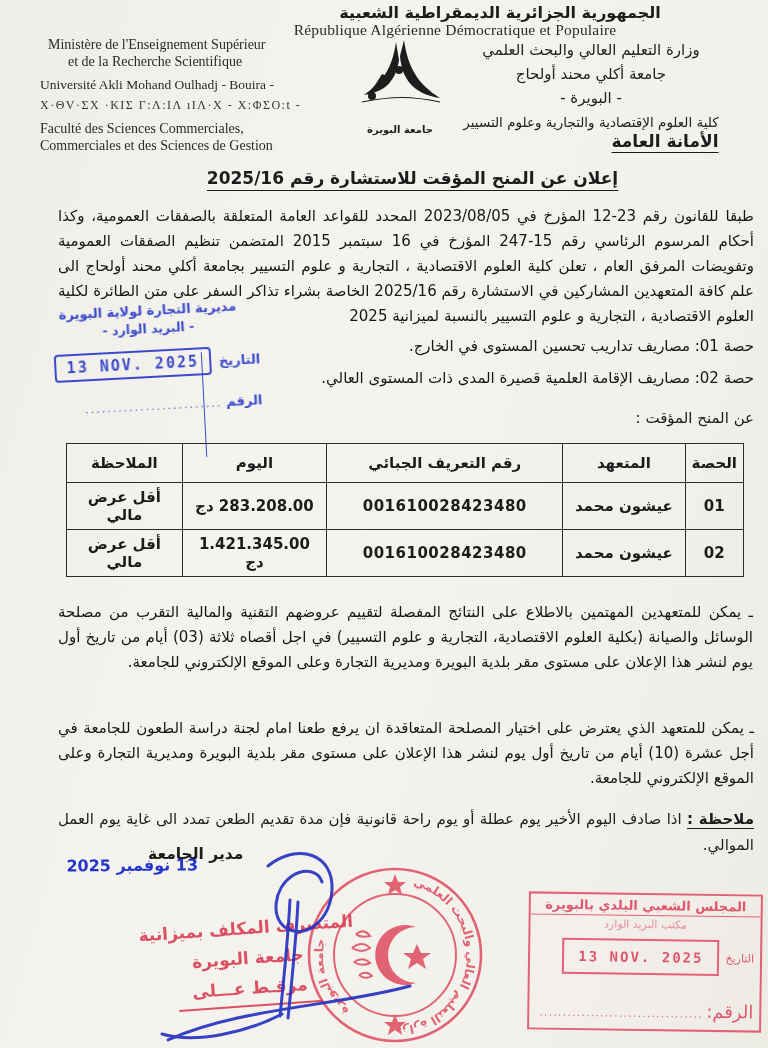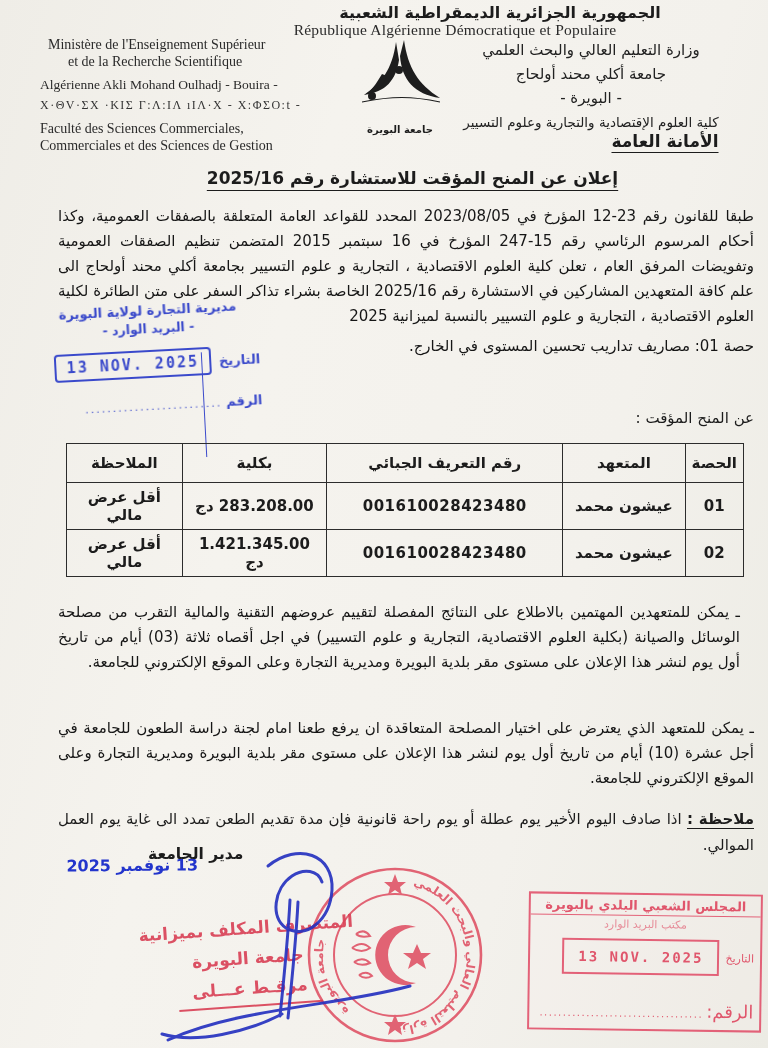--- a/index.html
+++ b/index.html
@@ -28,21 +28,21 @@
     text-decoration:underline;text-underline-offset:5px;}
   .doc-title{top:168px;left:72px;right:15px;text-align:center;font-size:17px;font-weight:bold;direction:rtl;
     text-decoration:underline;text-underline-offset:6px;}
   
   .body-par{direction:rtl;text-align:justify;font-size:15px;line-height:25px;color:#161616;}
   .intro{top:204px;left:58px;right:14px;}
   .lot-line{right:14px;direction:rtl;font-size:15px;color:#161616;}
   .lot1{top:337px;}
   .lot2{top:369px;}
   .award{top:409px;right:14px;direction:rtl;font-size:15px;}
-  .p1{top:600px;left:58px;right:28px;}
+  .p1{top:600px;left:58px;right:15px;}
   .p2{top:716px;left:58px;right:14px;}
   .remark{top:806px;left:58px;right:14px;direction:rtl;text-align:justify;font-size:15px;line-height:26px;}
   .remark .lbl{font-weight:bold;text-decoration:underline;text-underline-offset:4px;}
   
   table.award{position:absolute;top:443px;right:24px;left:66px;border-collapse:collapse;direction:rtl;}
   table.award th,table.award td{border:1.5px solid #2c2c2c;padding:2px 6px;text-align:center;}
   table.award th{font-size:15px;font-weight:bold;height:34px;vertical-align:middle;text-align:center;}
   table.award td{height:42px;font-weight:bold;font-size:15px;}
   .col-lot{width:44px;}.col-bidder{width:126px;}.col-tax{width:240px;}.col-amount{width:146px;}.col-note{width:118px;}
   td.tax{letter-spacing:.5px;}
@@ -83,21 +83,21 @@
 <body>
 
 <div class="page">
 
   <div class="abs republic-ar">الجمهورية الجزائرية الديمقراطية الشعبية</div>
   <div class="abs republic-fr fr">République Algérienne Démocratique et Populaire</div>
 
   <div class="abs hleft fr">
     <div class="l1">Ministère de l'Enseignement Supérieur</div>
     <div class="l2">et de la Recherche Scientifique</div>
-    <div class="l3">Algérienne Akli Mohand Oulhadj - Bouira -</div>
+    <div class="l3">Université Akli Mohand Oulhadj - Bouira -</div>
     <div class="l4">X·ΘV·ΣX ·KIΣ Γ:Λ:IΛ ıIΛ·X - X:ΦΣΟ:t -</div>
     <div class="l5">Faculté des Sciences Commerciales,</div>
     <div>Commerciales et des Sciences de Gestion</div>
   </div>
 
   <div class="abs logo-box">
     <svg width="96" height="84" viewBox="0 0 96 84">
       <path d="M44 2 C40 30 30 42 12 55 C34 52 44 40 47 20 Z" fill="#1d1d1d"></path>
       <path d="M52 0 C56 28 66 44 88 58 C62 54 50 40 48 16 Z" fill="#1d1d1d"></path>
       <path d="M30 34 C24 44 20 50 14 54 C26 52 32 44 35 36 Z" fill="#1d1d1d"></path>
@@ -128,36 +128,37 @@
       <span class="datebox-blue">13 NOV. 2025</span>
     </div>
     <div class="numrow">
       <span class="nlabel">الرقم</span>
       <span class="dots">.........................</span>
     </div>
     <div class="vline"></div>
   </div>
 
   <div class="abs lot-line lot1">حصة 01: مصاريف تداريب تحسين المستوى في الخارج.</div>
+  <div class="abs lot-line lot2">حصة 02: مصاريف الإقامة العلمية قصيرة المدى ذات المستوى العالي.</div>
   <div class="abs award">عن المنح المؤقت :</div>
 
   <table class="award">
     <colgroup>
       <col class="col-lot">
         <col class="col-bidder">
         <col class="col-tax">
         <col class="col-amount">
         <col class="col-note">
     </colgroup>
     <thead>
       <tr>
         <th>الحصة</th>
         <th>المتعهد</th>
         <th>رقم التعريف الجبائي</th>
-        <th>بكلية</th>
+        <th>اليوم</th>
         <th>الملاحظة</th>
       </tr>
     </thead>
     <tbody>
       <tr>
         <td class="lot">01</td>
         <td>عيشون محمد</td>
         <td class="tax">001610028423480</td>
         <td>283.208.00 دج</td>
         <td class="note">أقل عرض مالي</td>

